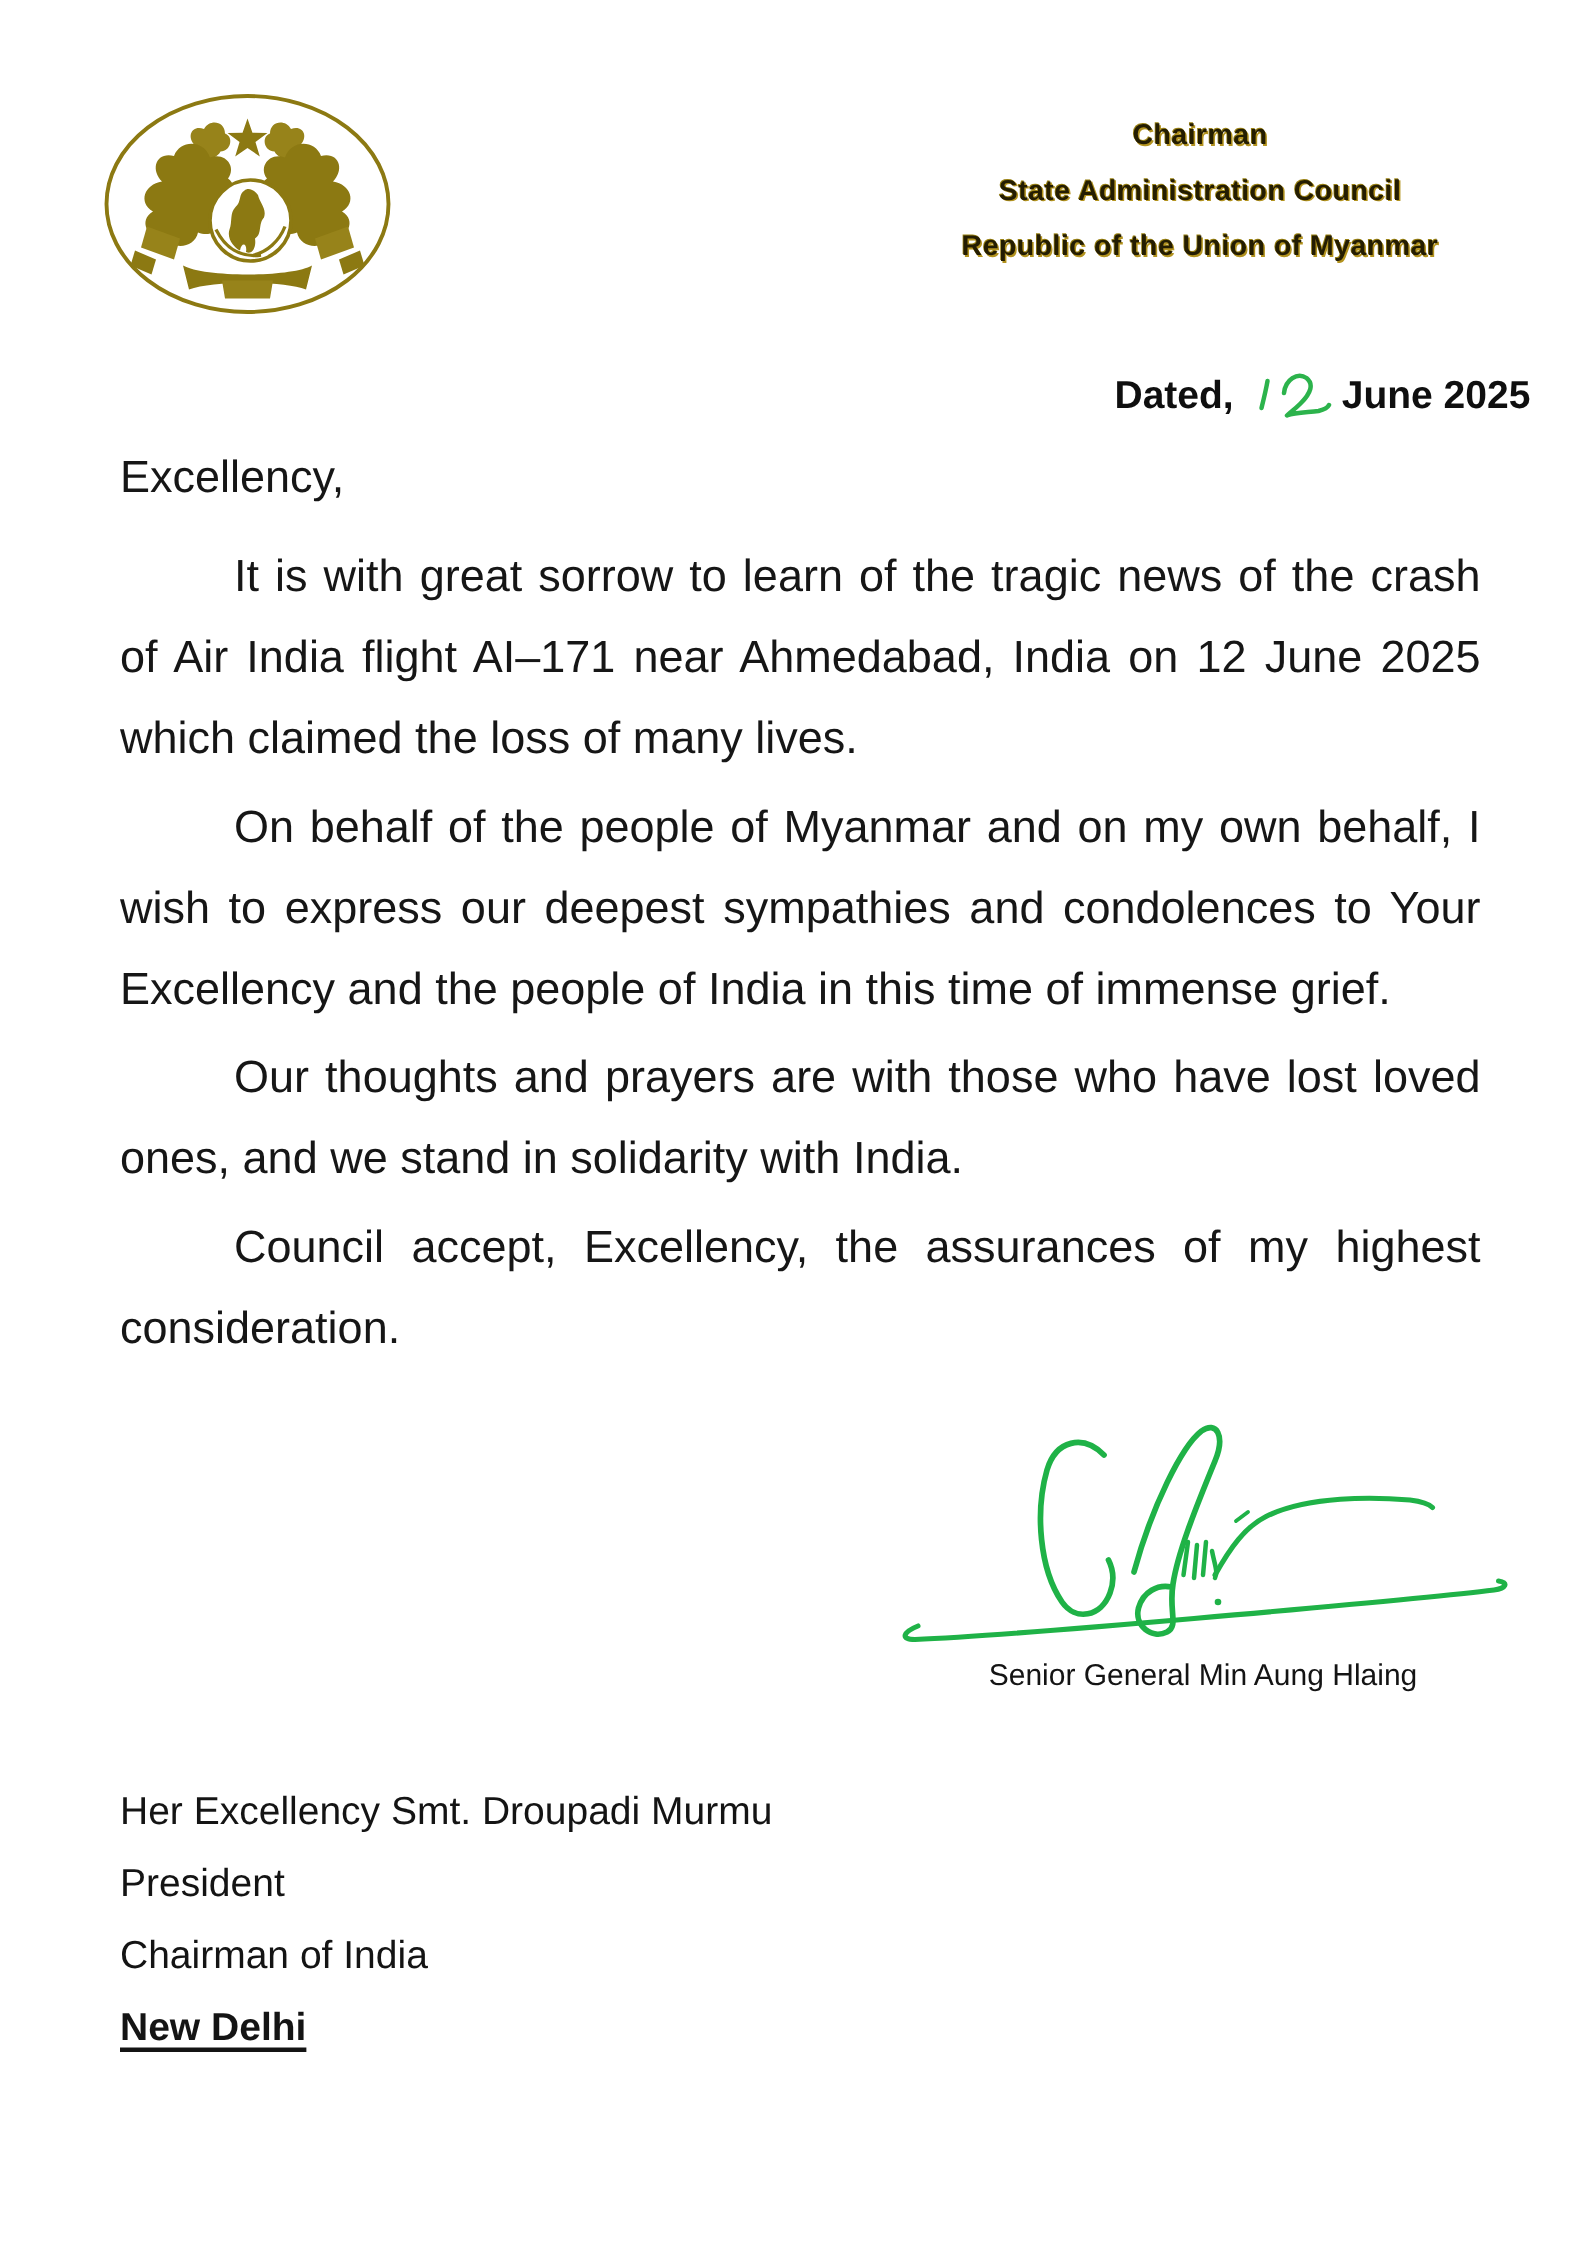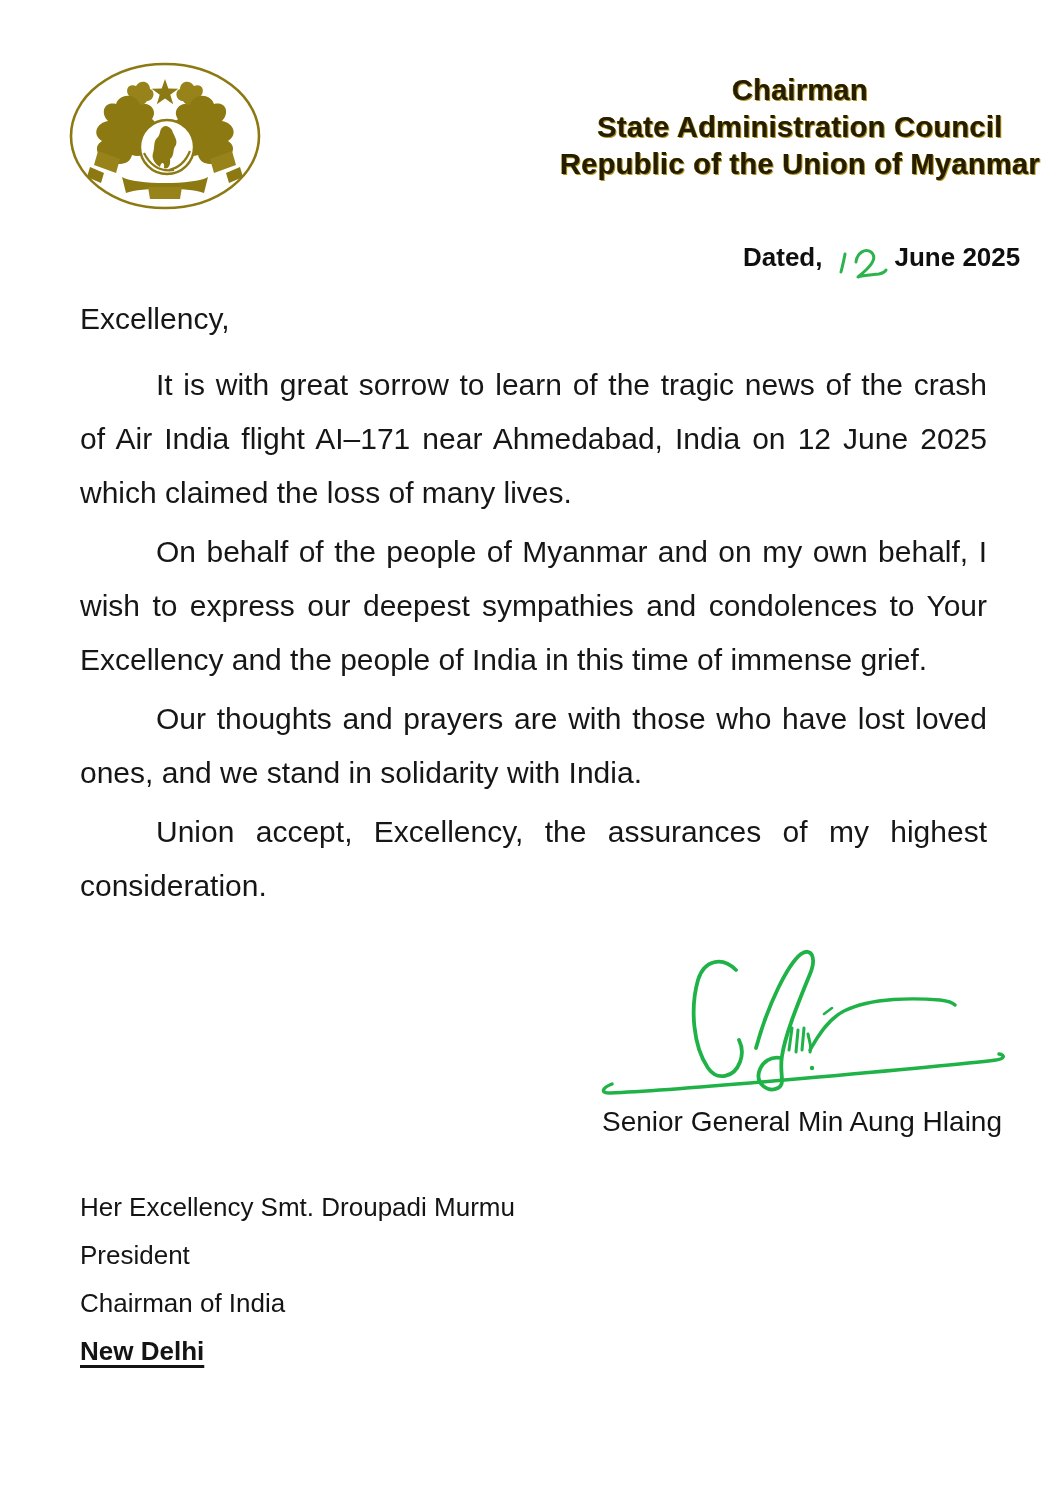--- a/index.html
+++ b/index.html
@@ -23,37 +23,37 @@
   }
   .emblem svg { display: block; width: 100%; height: 100%; }
 
   
   .letterhead {
     position: absolute;
     top: 72px;
     left: 550px;
     width: 500px;
     text-align: center;
-    font-size: 29px;
+    font-size: 19px;
     font-weight: bold;
     line-height: 37px;
   }
   .lh-line {
     color: #241d02;
     letter-spacing: 0.3px;
     text-shadow: 1px 1px 0 #b3931f, -0.5px -0.5px 0 #9b8316;
   }
 
   
   .date-line {
     position: absolute;
     top: 237px;
     left: 743px;
     display: flex;
-    align-items: flex-start;
+    align-items: flex-end;
     font-size: 26px;
     font-weight: bold;
     line-height: 40px;
     color: #0f0f0f;
   }
   .handwritten-day {
     display: block;
     margin: 4px 6px 0 12px;
   }
   .handwritten-day svg { display: block; }
@@ -80,21 +80,21 @@
     width: 420px;
     height: 160px;
   }
   .signature svg { display: block; width: 100%; height: 100%; }
   .signatory {
     position: absolute;
     left: 600px;
     top: 1106px;
     width: 404px;
     text-align: center;
-    font-size: 28px;
+    font-size: 20px;
     color: #141414;
   }
 
   
   .recipient {
     position: absolute;
     left: 80px;
     top: 1183px;
     font-size: 26px;
     line-height: 48px;
@@ -156,21 +156,21 @@
       </svg>
     </span>
     <span>June 2025</span>
   </div>
 
   <div class="letter-body">
     <div class="salutation">Excellency,</div>
     <p>It is with great sorrow to learn of the tragic news of the crash of Air India flight AI–171 near Ahmedabad, India on 12 June 2025 which claimed the loss of many lives.</p>
     <p>On behalf of the people of Myanmar and on my own behalf, I wish to express our deepest sympathies and condolences to Your Excellency and the people of India in this time of immense grief.</p>
     <p>Our thoughts and prayers are with those who have lost loved ones, and we stand in solidarity with India.</p>
-    <p>Union accept, Excellency, the assurances of my highest consideration.</p>
+    <p>Council accept, Excellency, the assurances of my highest consideration.</p>
   </div>
 
   <div class="signature">
     <svg viewBox="0 0 420 160" xmlns="http://www.w3.org/2000/svg">
       <g fill="none" stroke="#1fb247" stroke-linecap="round" stroke-linejoin="round">
 
         <path stroke-width="3.8" d="M140 32 C126 18 108 22 102 42 C94 70 97 108 112 130 C121 143 138 140 144 124 C147 116 146 108 143 102"></path>
 
         <path stroke-width="3.8" d="M160 110 C172 66 192 26 205 16 C215 9 221 19 214 36 C200 70 189 98 186 118 C183 136 190 146 182 150 C172 155 160 146 163 134 C166 123 176 118 185 120"></path>
 

